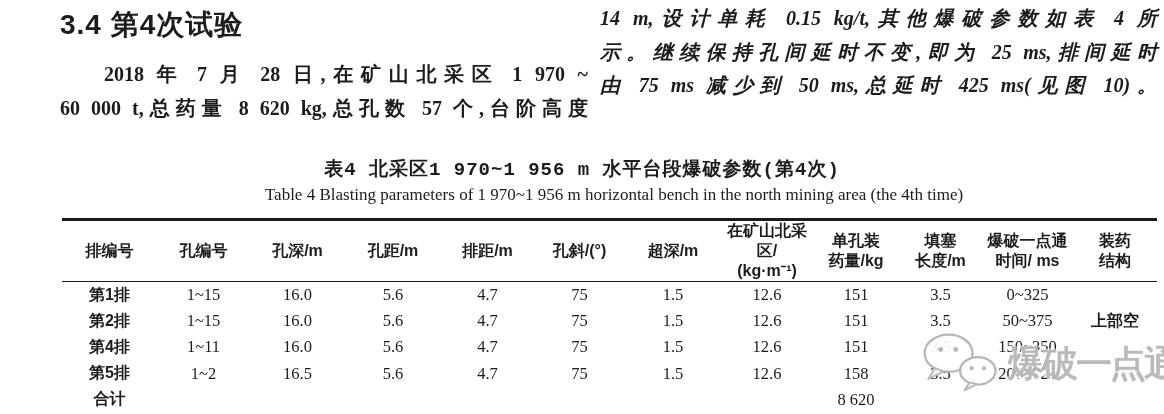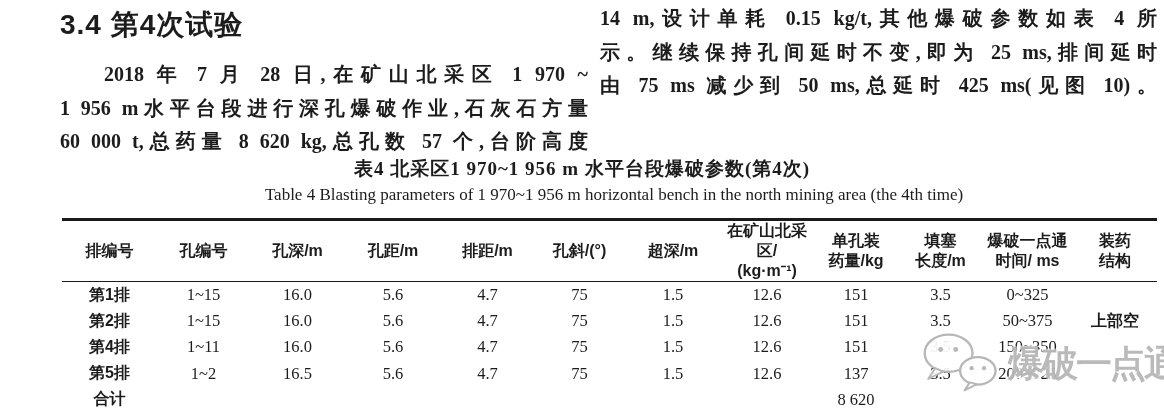--- a/index.html
+++ b/index.html
@@ -4,35 +4,35 @@
 <style>
   html,body{margin:0;padding:0;}
   body{
     width:1164px;height:414px;position:relative;overflow:hidden;
     background:#ffffff;color:#1c1c1c;
     font-family:"Liberation Serif", serif;
   }
   
   .col{position:absolute;}
   .col-left{left:60px;top:6px;width:528px;}
-  .col-right{left:600px;top:2px;width:557px;}
+  .col-right{left:600px;top:2px;width:557px;font-style:italic;}
   .sec-heading{
     font-size:28px;font-weight:700;margin:0 0 14px 0;
     font-family:"Liberation Sans", sans-serif;letter-spacing:1px;
   }
   .para-line{
     font-size:20px;line-height:33.5px;font-weight:600;
     text-align:justify;text-align-last:justify;white-space:nowrap;
   }
   .para-line.indent{padding-left:44px;}
   
   .tbl-title-zh{
     position:absolute;left:0;top:156px;width:1164px;text-align:center;
     font-size:19px;font-weight:700;letter-spacing:1px;
-    font-family:Liberation Serif, serif;
+    font-family:Liberation Mono, monospace;
   }
   .tbl-title-en{
     position:absolute;left:0;top:185px;width:1164px;text-align:center;
     font-size:17px;font-weight:400;margin-left:32px;
   }
   
   table.blast{
     position:absolute;left:62px;top:218px;width:1095px;
     border-collapse:collapse;table-layout:fixed;
     border-top:3px solid #1a1a1a;
@@ -65,21 +65,20 @@
     text-shadow:3px 3px 0 #ffffff, -1px -1px 0 rgba(255,255,255,.7);
     white-space:nowrap;margin-left:2px;
   }
 </style>
 </head>
 <body>
 
 <div class="col col-left">
   <div class="sec-heading">3.4  第4次试验</div>
   <div class="para-line indent">2018 年 7 月 28 日,在矿山北采区 1 970 ~</div>
-  <div class="para-line">1 956 m水平台段进行深孔爆破作业,石灰石方量</div>
   <div class="para-line">60 000 t,总药量 8 620 kg,总孔数 57 个,台阶高度</div>
 </div>
 
 <div class="col col-right">
   <div class="para-line">14 m,设计单耗 0.15 kg/t,其他爆破参数如表 4 所</div>
   <div class="para-line">示。继续保持孔间延时不变,即为 25 ms,排间延时</div>
   <div class="para-line">由 75 ms 减少到 50 ms,总延时 425 ms(见图 10)。</div>
 </div>
 
 <div class="tbl-title-zh">表4  北采区1 970~1 956 m 水平台段爆破参数(第4次)</div>
@@ -197,21 +196,21 @@
     </tr>
     <tr>
       <td>第5排</td>
       <td>1~2</td>
       <td>16.5</td>
       <td>5.6</td>
       <td>4.7</td>
       <td>75</td>
       <td>1.5</td>
       <td>12.6</td>
-      <td>137</td>
+      <td>158</td>
       <td>3.5</td>
       <td>200~225</td>
       <td></td>
     </tr>
     <tr>
       <td>合计</td>
       <td></td>
       <td></td>
       <td></td>
       <td></td>

